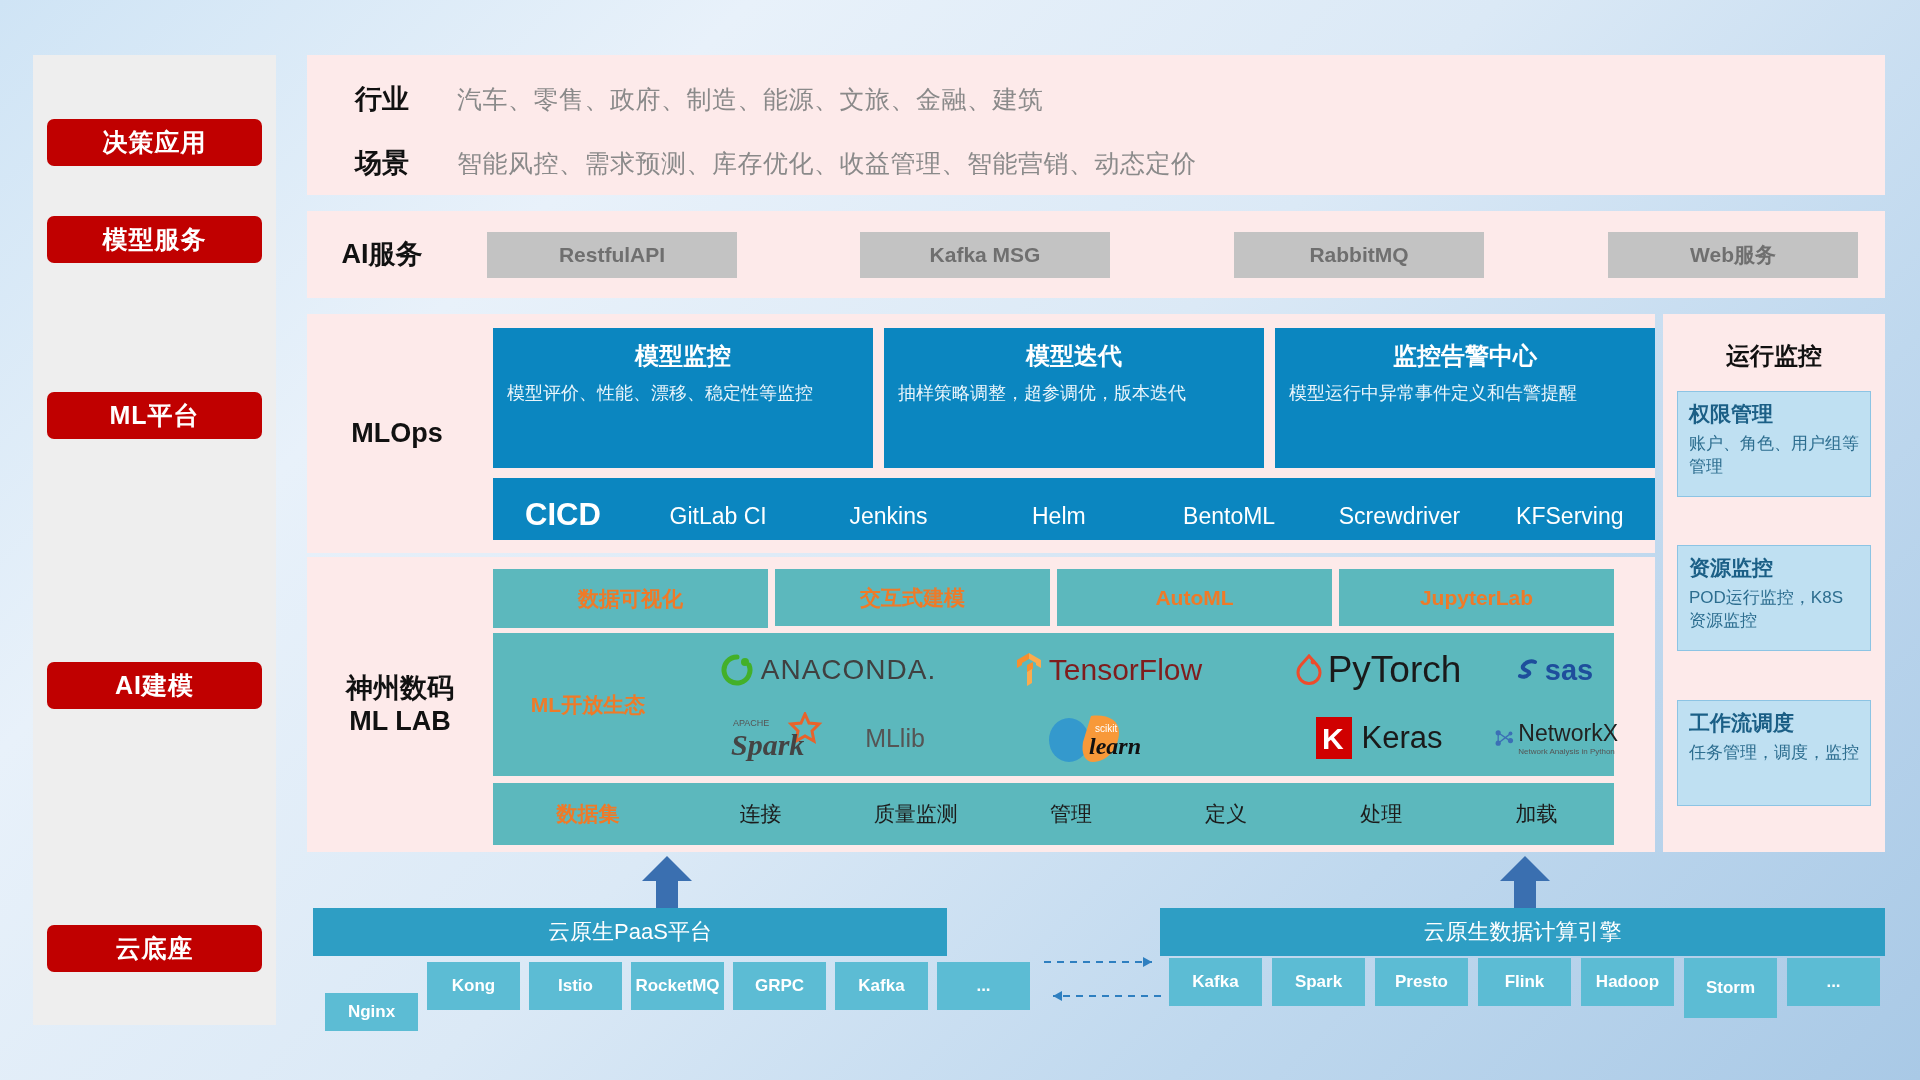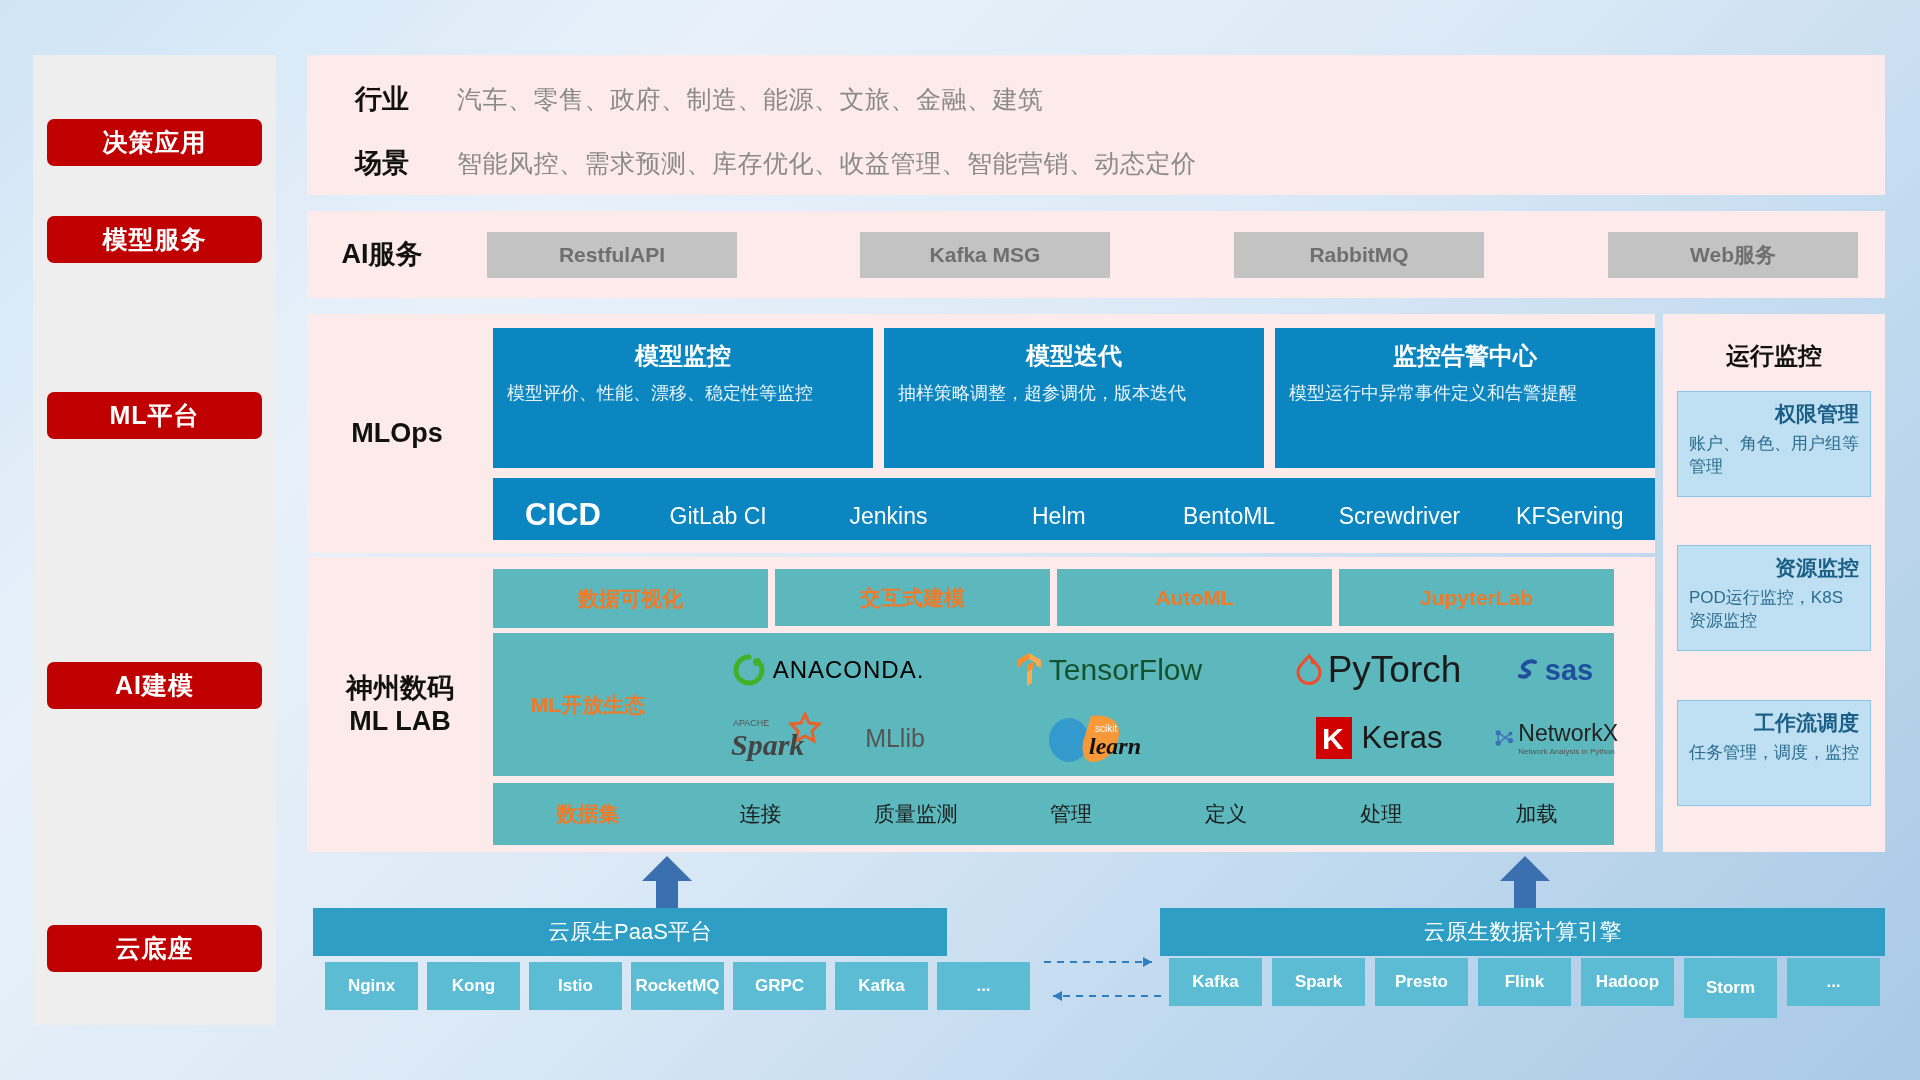--- a/index.html
+++ b/index.html
@@ -94,21 +94,21 @@
   .mon-title {
     font-size: 24px; font-weight: bold; color: #111;
     text-align: center;
   }
   .mon-card {
     background: #bfe0f2; border: 1px solid #8cc4e4;
     padding: 8px 11px;
   }
   .mon-card-t {
     color: #1b5f86; font-weight: bold; font-size: 21px;
-    text-align: right; margin-bottom: 5px;
+    text-align: left; margin-bottom: 5px;
   }
   .mon-card-b { color: #2c6d8f; font-size: 17px; line-height: 1.35; }
 
   
   .bar-blue {
     background: #2e9ec4; color: #fff;
     font-size: 22px; display: flex; align-items: center; justify-content: center;
   }
   .tag {
     background: #5cbcd4; color: #fff; font-size: 17px; font-weight: bold;
@@ -192,31 +192,31 @@
     <div class="teal-tab" style="position:absolute; left:1032px; top:12px; width:275px; height:57px;">JupyterLab</div>
 
     <div class="tealbox" style="position:absolute; left:186px; top:76px; width:1121px; height:143px;">
       <div class="teal-side" style="position:absolute; left:0; top:0; width:190px; height:143px;">ML开放生态</div>
 
       <div class="logo-cell" style="position:absolute; left:200px; top:6px; width:270px; height:62px;">
         <svg width="34" height="34" viewBox="0 0 34 34">
           <path d="M17 4a13 13 0 1 0 12 8" fill="none" stroke="#43b02a" stroke-width="5" stroke-linecap="round"></path>
           <circle cx="25" cy="9" r="4" fill="#43b02a"></circle>
         </svg>
-        <span class="logotext" style="color:#000000; letter-spacing:1px; margin-left:7px; font-size:24px;">ANACONDA.</span>
+        <span class="logotext" style="color:#404040; letter-spacing:1px; margin-left:7px; font-size:28px;">ANACONDA.</span>
       </div>
 
       <div class="logo-cell" style="position:absolute; left:470px; top:6px; width:290px; height:62px;">
         <svg width="30" height="36" viewBox="0 0 30 36">
           <path d="M15 1 3 8v8l5-3V11l7-4z" fill="#f78f2e"></path>
           <path d="M15 1l12 7v8l-5-3V11l-7-4z" fill="#fbab4e"></path>
           <path d="M13 13l6-3v7l-6 3z" fill="#f78f2e"></path>
           <path d="M13 20v14l5-3V17z" fill="#fbab4e"></path>
         </svg>
-        <span class="logotext" style="color:#14532d; margin-left:5px; font-size:30px;">TensorFlow</span>
+        <span class="logotext" style="color:#7f1d1d; margin-left:5px; font-size:30px;">TensorFlow</span>
       </div>
 
       <div class="logo-cell" style="position:absolute; left:760px; top:6px; width:250px; height:62px;">
         <svg width="28" height="32" viewBox="0 0 28 32">
           <path d="M14 2l-8 9a11 11 0 1 0 16 0z" fill="none" stroke="#ee4c2c" stroke-width="3"></path>
           <circle cx="18" cy="8" r="2.4" fill="#ee4c2c"></circle>
         </svg>
         <span class="logotext" style="color:#1a1a1a; margin-left:5px; font-size:37px;">PyTorch</span>
       </div>
 
@@ -301,21 +301,21 @@
   <svg class="arrow-up" style="left:640px; top:856px;" width="54" height="52" viewBox="0 0 54 52">
     <path d="M27 0 L52 25 H38 V52 H16 V25 H2 Z" fill="#3a6fb0"></path>
   </svg>
   <svg class="arrow-up" style="left:1498px; top:856px;" width="54" height="52" viewBox="0 0 54 52">
     <path d="M27 0 L52 25 H38 V52 H16 V25 H2 Z" fill="#3a6fb0"></path>
   </svg>
 
   <div class="bar-blue" style="position:absolute; left:313px; top:908px; width:634px; height:48px;">云原生PaaS平台</div>
   <div class="bar-blue" style="position:absolute; left:1160px; top:908px; width:725px; height:48px;">云原生数据计算引擎</div>
 
-  <div class="tag" style="position:absolute; left:325px; top:962px; width:93px; height:48px;">Nginx</div>
+  <div class="tag" style="position:absolute; left:325px; top:993px; width:93px; height:38px;">Nginx</div>
   <div class="tag" style="position:absolute; left:427px; top:962px; width:93px; height:48px;">Kong</div>
   <div class="tag" style="position:absolute; left:529px; top:962px; width:93px; height:48px;">Istio</div>
   <div class="tag" style="position:absolute; left:631px; top:962px; width:93px; height:48px;">RocketMQ</div>
   <div class="tag" style="position:absolute; left:733px; top:962px; width:93px; height:48px;">GRPC</div>
   <div class="tag" style="position:absolute; left:835px; top:962px; width:93px; height:48px;">Kafka</div>
   <div class="tag" style="position:absolute; left:937px; top:962px; width:93px; height:48px;">...</div>
 
   <div class="tag" style="position:absolute; left:1169px; top:958px; width:93px; height:48px;">Kafka</div>
   <div class="tag" style="position:absolute; left:1272px; top:958px; width:93px; height:48px;">Spark</div>
   <div class="tag" style="position:absolute; left:1375px; top:958px; width:93px; height:48px;">Presto</div>

